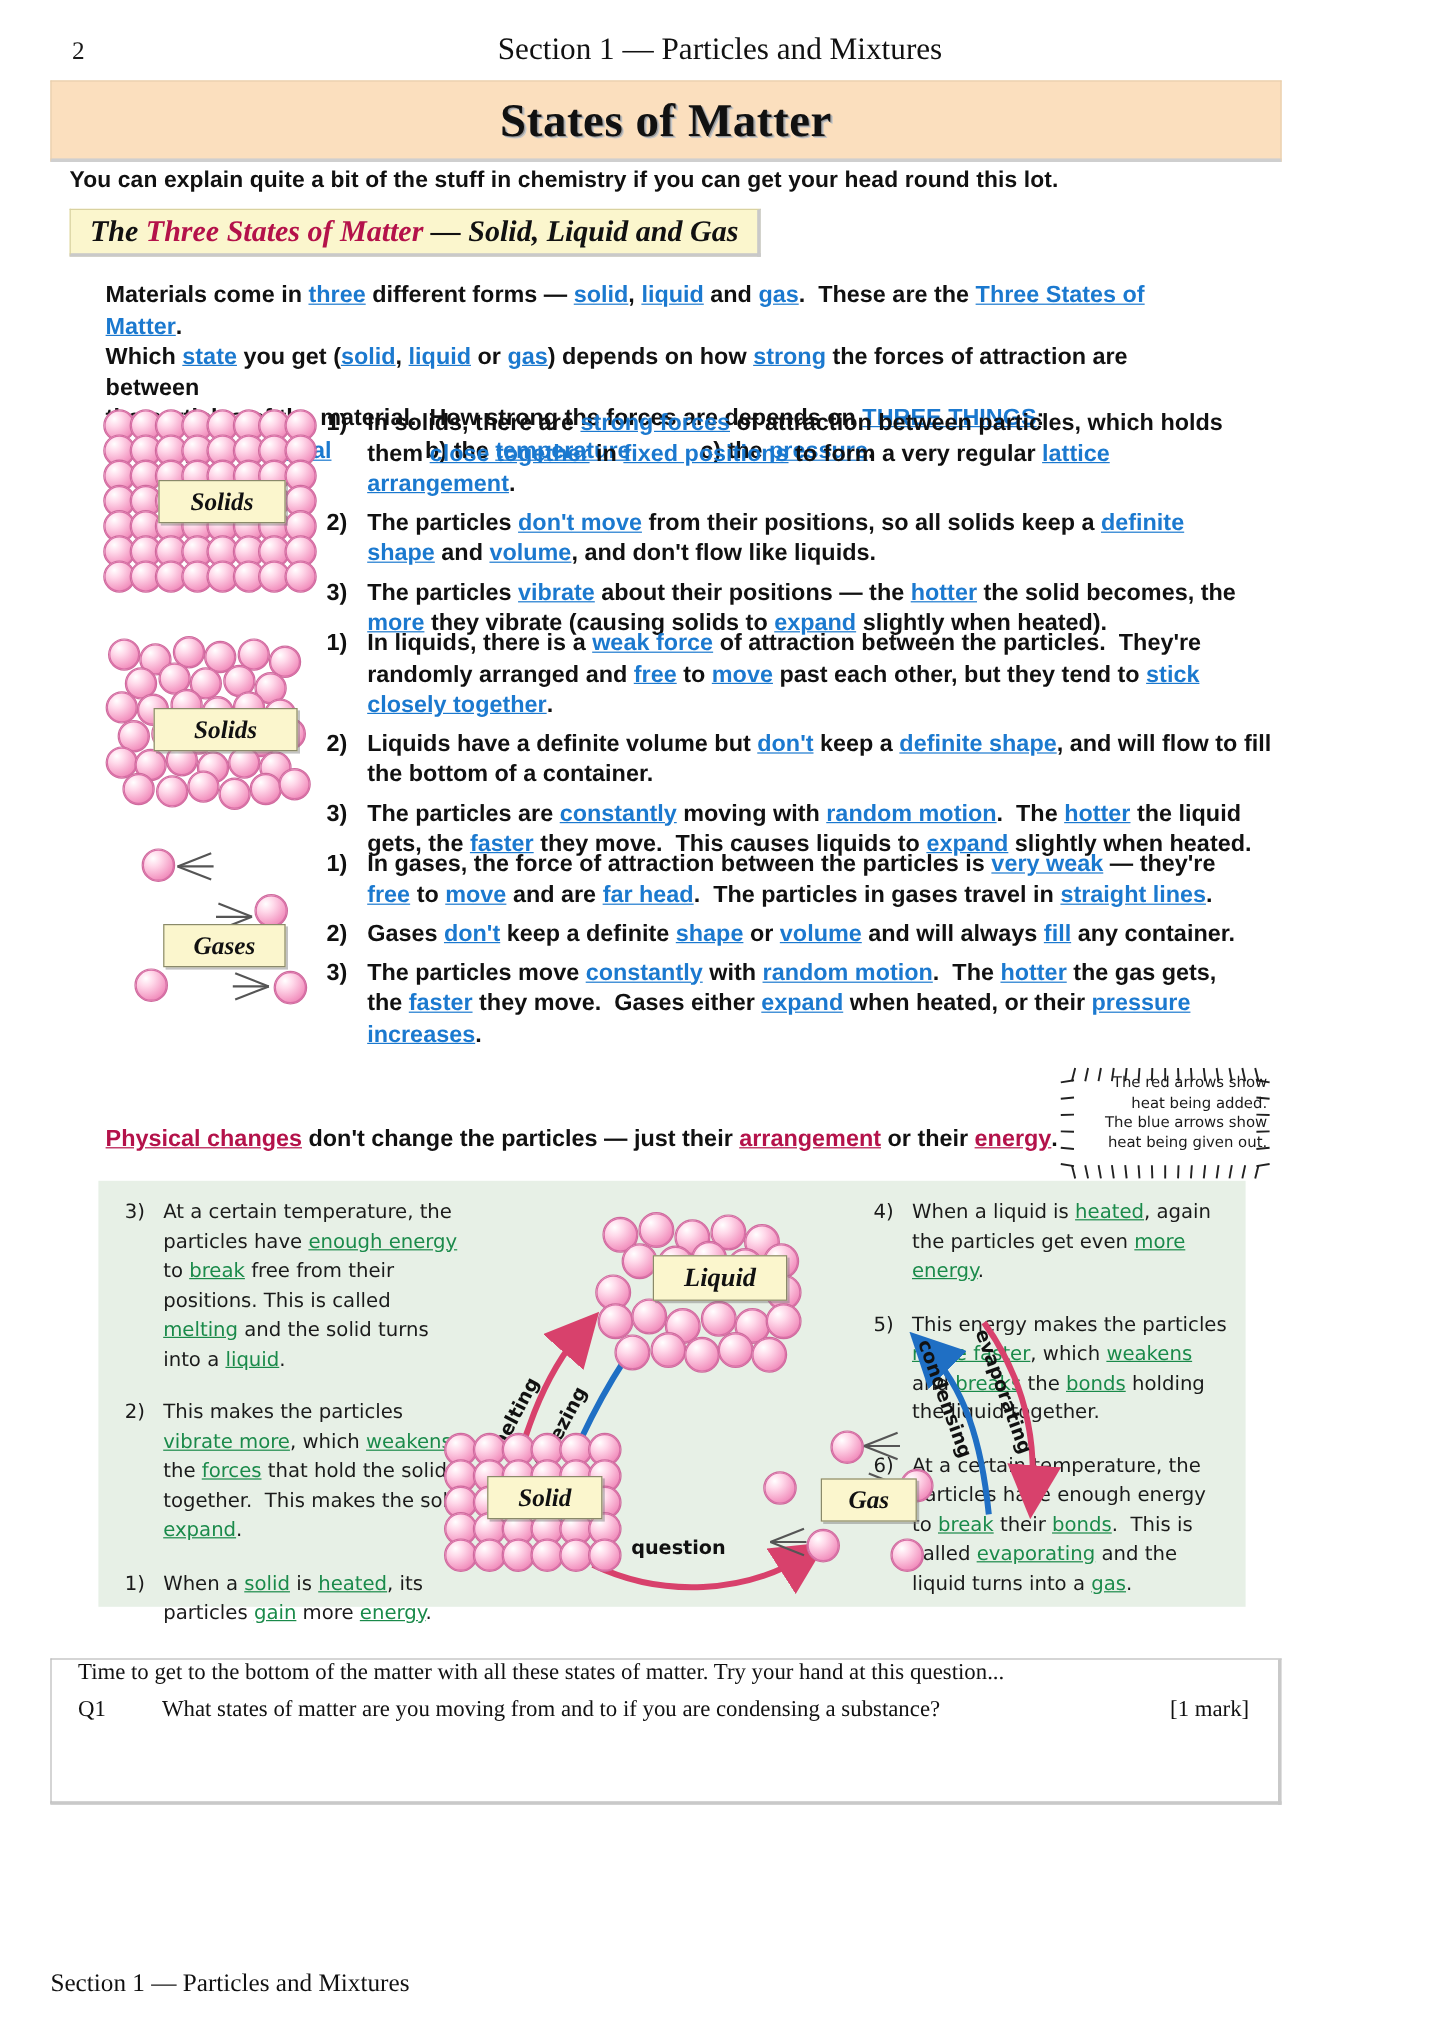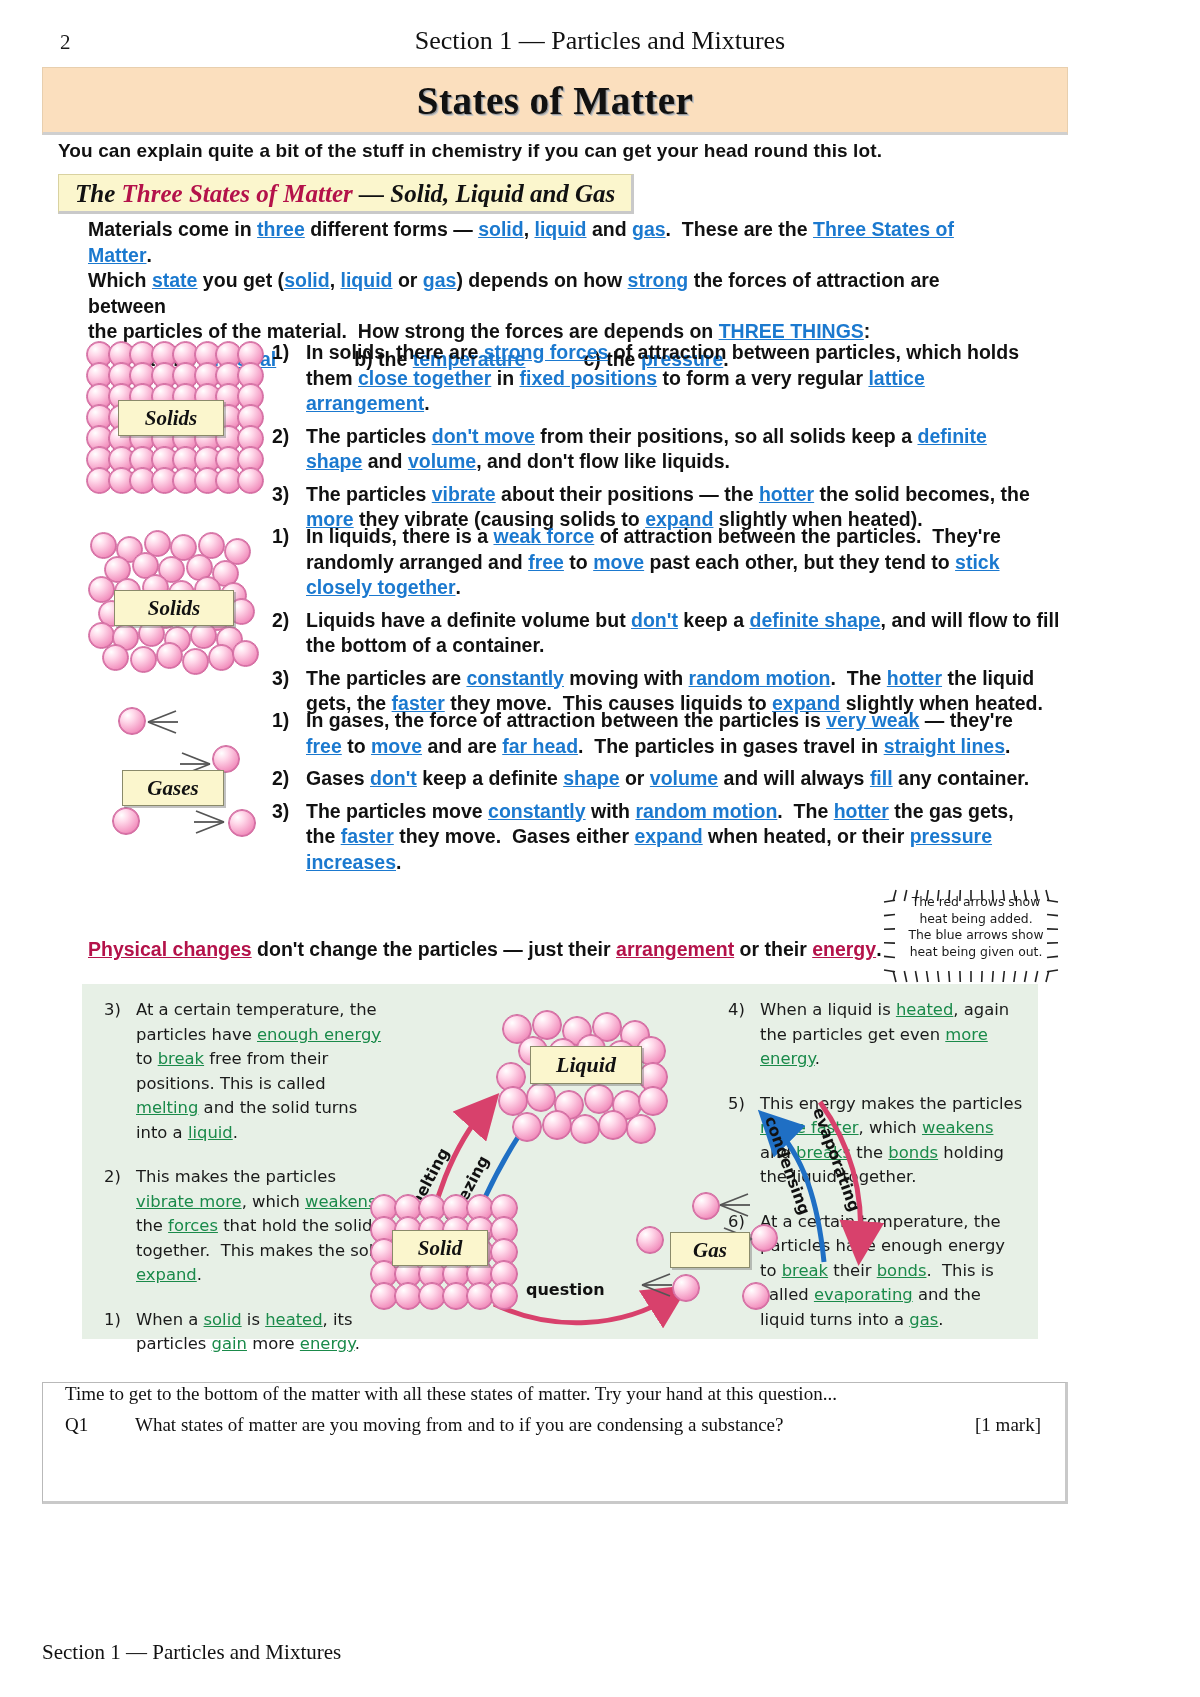--- a/index.html
+++ b/index.html
@@ -55,29 +55,29 @@
     box-shadow:0 0 0 1px #d96ea6 inset;
   }
   .ball{border:1px solid #cf6b9e;}
 
   .diagbox{position:absolute;}
   .statelabel{
     position:absolute;background:#fbf6cd;border:1px solid #8a8a6a;
     box-shadow:2px 2px 0 rgba(120,120,120,.45);
     font-family:"Liberation Serif",serif;font-style:italic;font-weight:bold;
     color:#111;display:flex;align-items:center;justify-content:center;
-    z-index:6;white-space:nowrap;
+    z-index:6;white-space:nowrap;margin-left:14px;
   }
 
   
   .notebox{position:absolute;left:878px;top:884px;width:186px;height:104px;}
   .notebox .ntext{
     position:absolute;inset:10px 8px 8px 18px;
     font-family:"DejaVu Sans",sans-serif;font-size:12.4px;line-height:16.6px;
-    color:#1a1a1a;text-align:center;
+    color:#1a1a1a;text-align:right;
   }
 
   
   .greenpanel{position:absolute;left:82px;top:984px;width:956px;height:355px;background:#e7f0e6;}
   .hand{font-family:"DejaVu Sans",sans-serif;font-size:16.4px;line-height:24.5px;color:#1a1a1a;}
   .hand .gu{color:#1a8a4a;text-decoration:underline;}
   .gitem{display:flex;margin-bottom:20px;}
   .gitem .gn{width:32px;flex:0 0 32px;}
   .gitem .gt{flex:1;}
 
@@ -113,21 +113,21 @@
   <div class="title-bar">
     <h1>States of Matter</h1>
   </div>
 
   <div class="intro">You can explain quite a bit of the stuff in chemistry if you can get your head round this lot.</div>
 
   <div class="subhead" style="left:58px;top:174px;">
     <span>The </span><span class="red">Three States of Matter</span><span> — Solid, Liquid and Gas</span>
   </div>
 
-  <div class="btxt" style="position:absolute;left:88px;top:217px;width:920px;">
+  <div class="btxt" style="position:absolute;left:88px;top:234px;width:920px;">
     <div>Materials come in <span class="bl">three</span> different forms — <span class="bl">solid</span>, <span class="bl">liquid</span> and <span class="bl">gas</span>.&nbsp; These are the <span class="bl">Three States of Matter</span>.</div>
     <div>Which <span class="bl">state</span> you get (<span class="bl">solid</span>, <span class="bl">liquid</span> or <span class="bl">gas</span>) depends on how <span class="bl">strong</span> the forces of attraction are between</div>
     <div>the particles of the material.&nbsp; How strong the forces are depends on <span class="bl bold">THREE THINGS</span>:</div>
     <div style="margin-left:56px;margin-top:2px;">
       a) the <span class="bl">material</span><span style="display:inline-block;width:78px;"></span>b) the <span class="bl">temperature</span><span style="display:inline-block;width:58px;"></span>c) the <span class="bl">pressure</span>.
     </div>
   </div>
 
   <div class="diagbox" id="solids-diagram" style="left:86px;top:341px;width:170px;height:148px;">
       <div class="ball" style="left: 0px; top: 0px; width: 25px; height: 25px;"></div>

